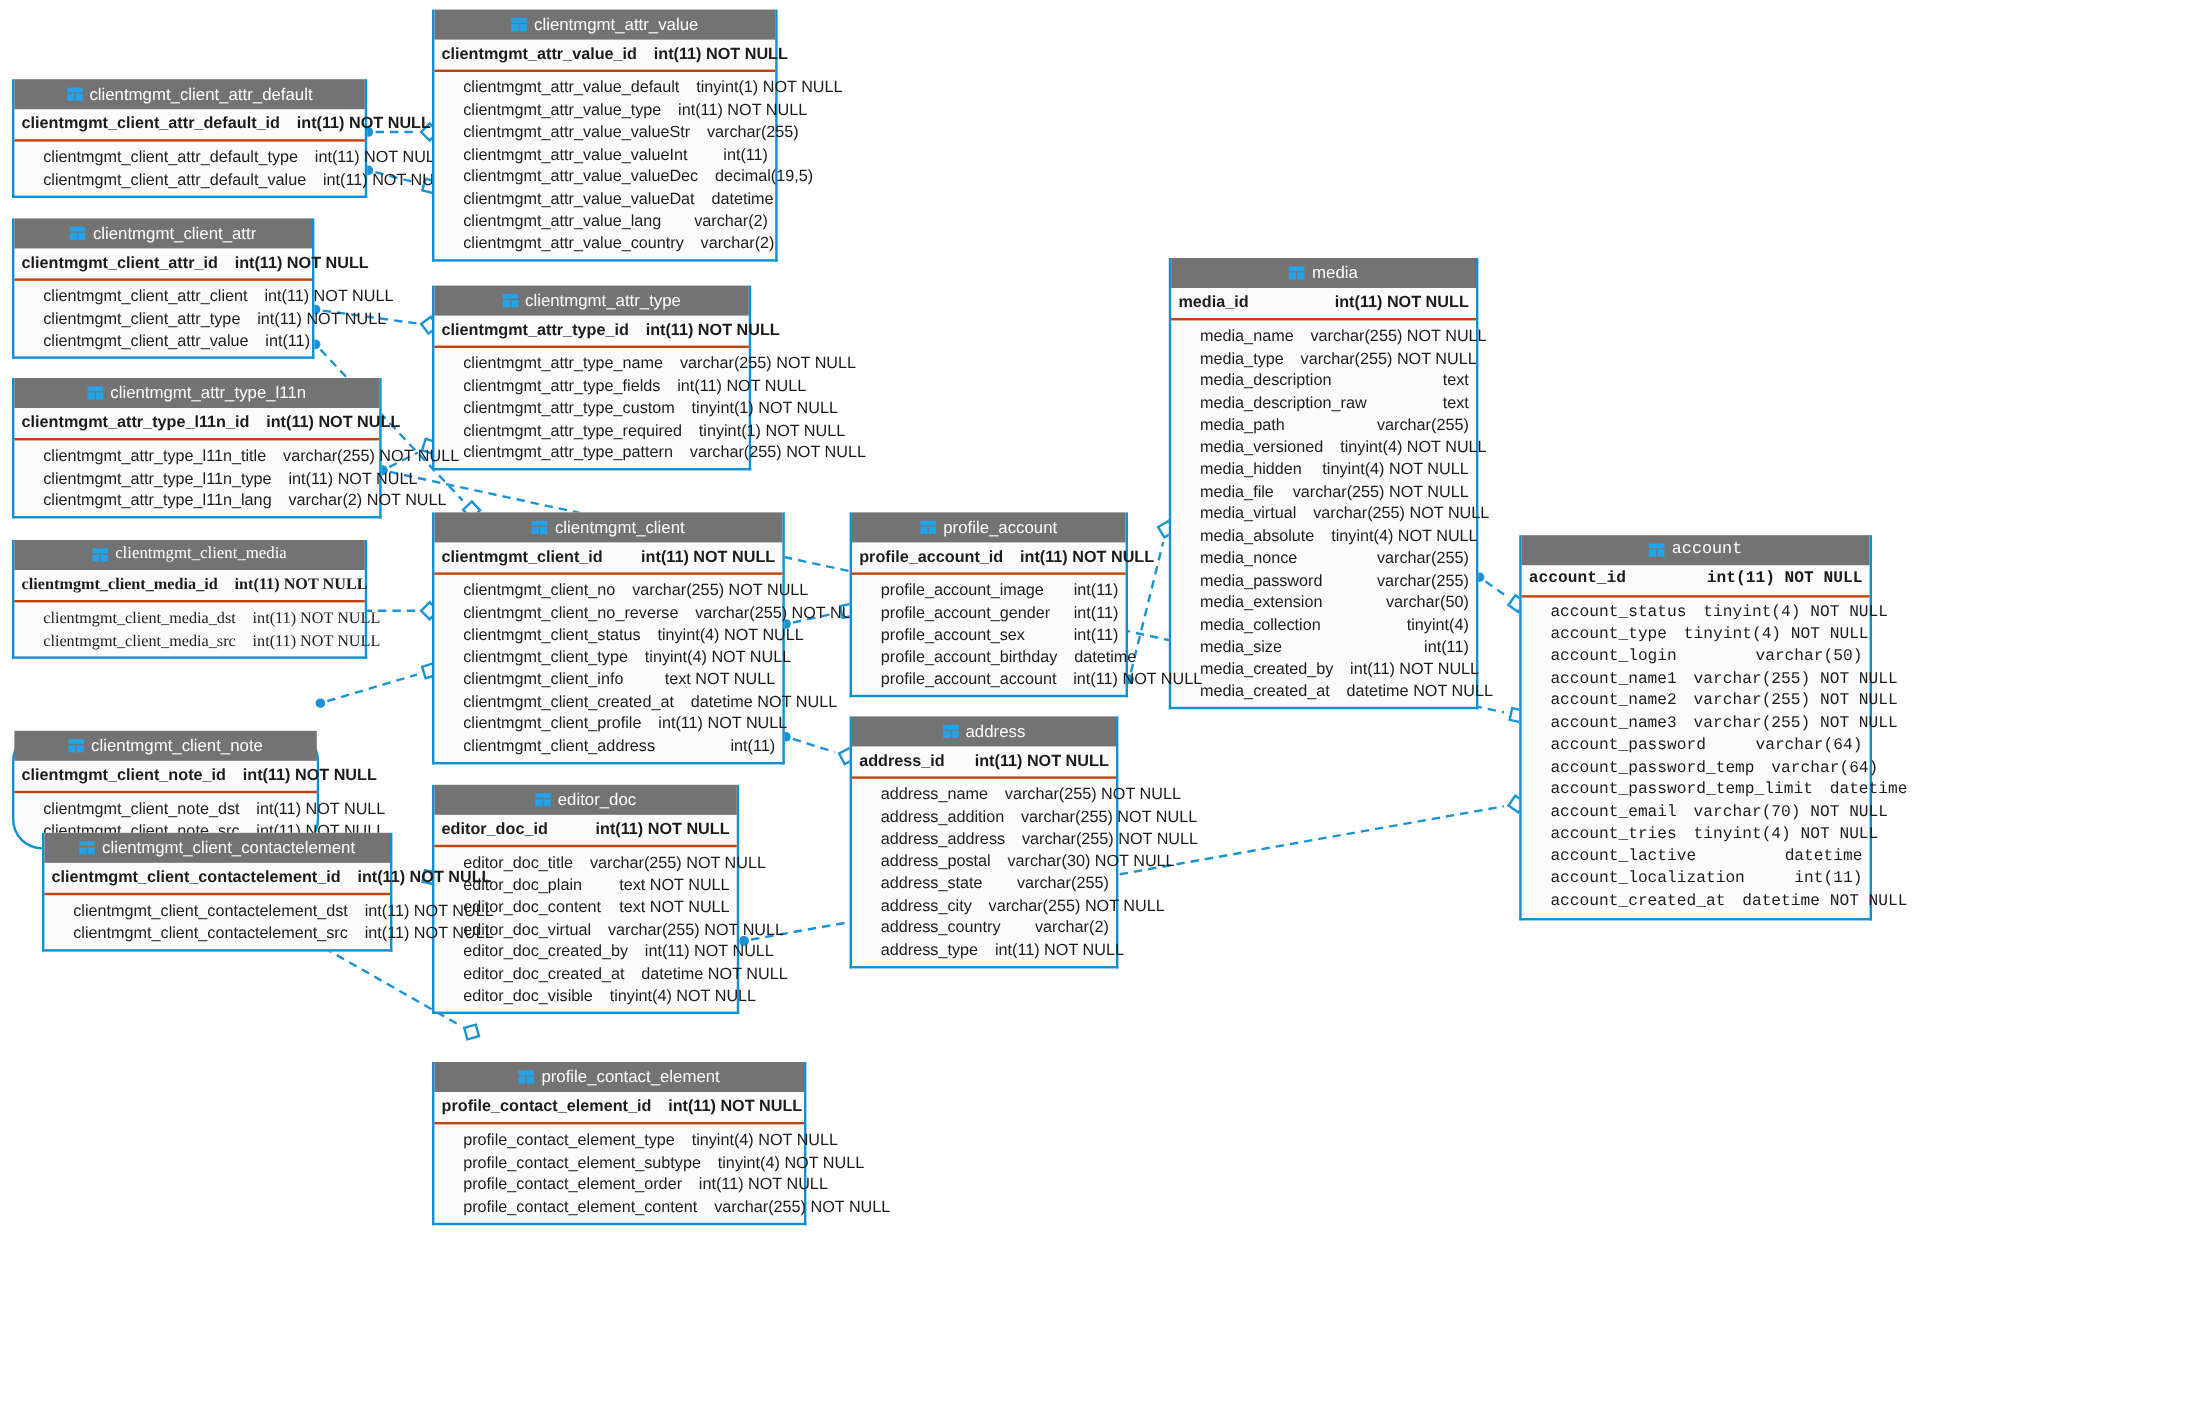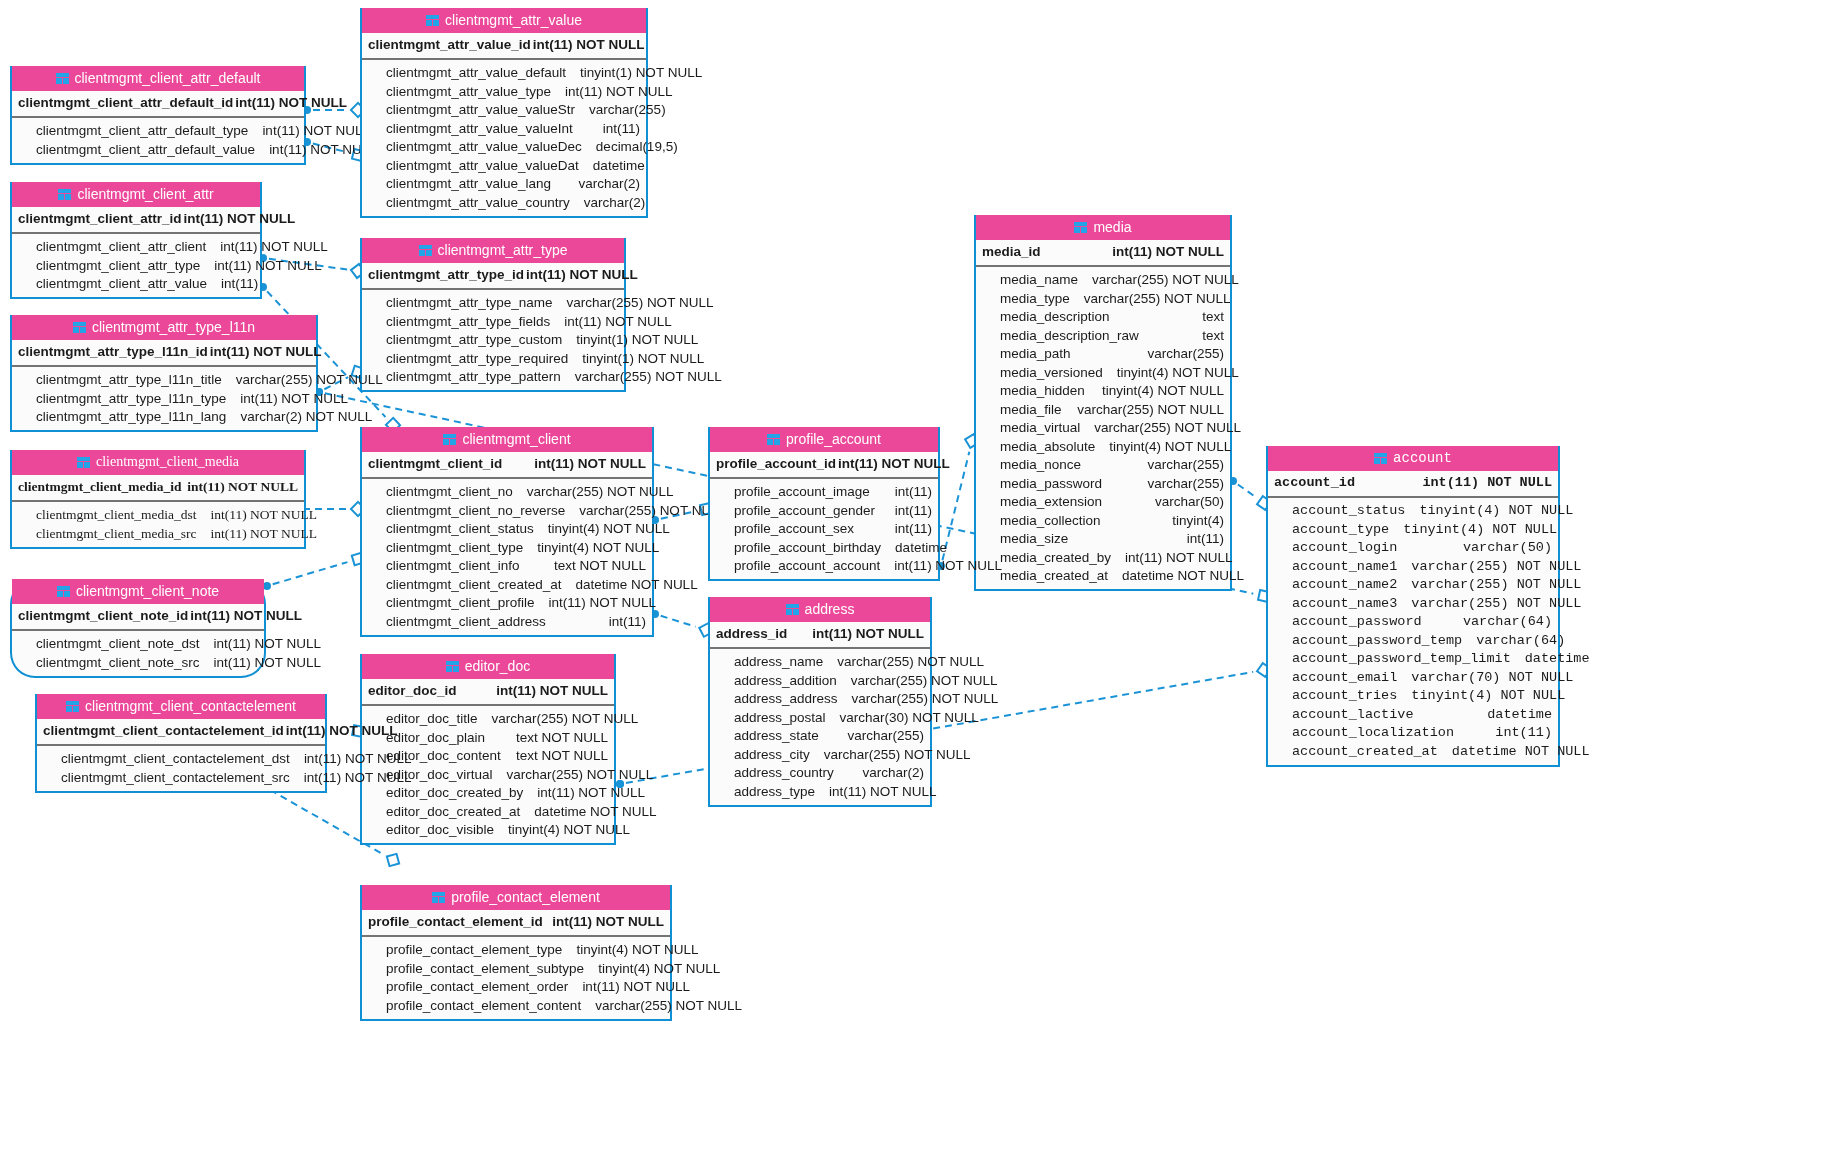--- a/index.html
+++ b/index.html
@@ -24,21 +24,21 @@
   .entity {
     position: absolute;
     z-index: 2;
     background: #fbfbfb;
     border: 2px solid #0f8fd4;
     border-top: none;
     font-size: 13.5px;
     line-height: 1;
   }
   .entity-title {
-    background: #ec4899;
+    background: #737373;
     color: #ffffff;
     font-size: 14px;
     text-align: center;
     padding: 5px 8px 6px 8px;
     display: flex;
     align-items: center;
     justify-content: center;
     gap: 6px;
     white-space: nowrap;
   }
@@ -54,23 +54,23 @@
     background: #23a3e8;
   }
   .tbl-icon i.t  { left:0; top:0; width:13px; height:4px; }
   .tbl-icon i.bl { left:0; top:5px; width:6px; height:6px; }
   .tbl-icon i.br { left:7px; top:5px; width:6px; height:6px; }
 
   .pk-row {
     display: flex;
     justify-content: space-between;
     align-items: baseline;
-    gap: 2px;
+    gap: 14px;
     padding: 5px 6px 6px 6px;
-    border-bottom: 2px solid #737373;
+    border-bottom: 2px solid #c2410c;
     color: #1b1b1b;
     white-space: nowrap;
   }
   .pk-row .col-name { font-weight: bold; }
   .pk-row .col-type { font-weight: bold; }
   .fields { padding: 4px 0 4px 18px; }
   .field-row {
     display: flex;
     justify-content: space-between;
     align-items: baseline;
@@ -585,21 +585,21 @@
           <div class="field-row">
             <span class="col-name">account_localization</span>
             <span class="col-type">int(11)</span>
           </div>
           <div class="field-row">
             <span class="col-name">account_created_at</span>
             <span class="col-type">datetime NOT NULL</span>
           </div>
         </div>
       </div>
-      <div class="entity" style="left: 10px; top: 579px; width: 256px; border-radius: 25px;">
+      <div class="entity" style="left: 10px; top: 609px; width: 256px; border-radius: 25px;">
         <div class="entity-title">
           <span class="tbl-icon">
             <i class="t"></i>
             <i class="bl"></i>
             <i class="br"></i>
           </span>
           <span>clientmgmt_client_note</span>
         </div>
         <div class="pk-row">
           <span class="col-name">clientmgmt_client_note_id</span>

